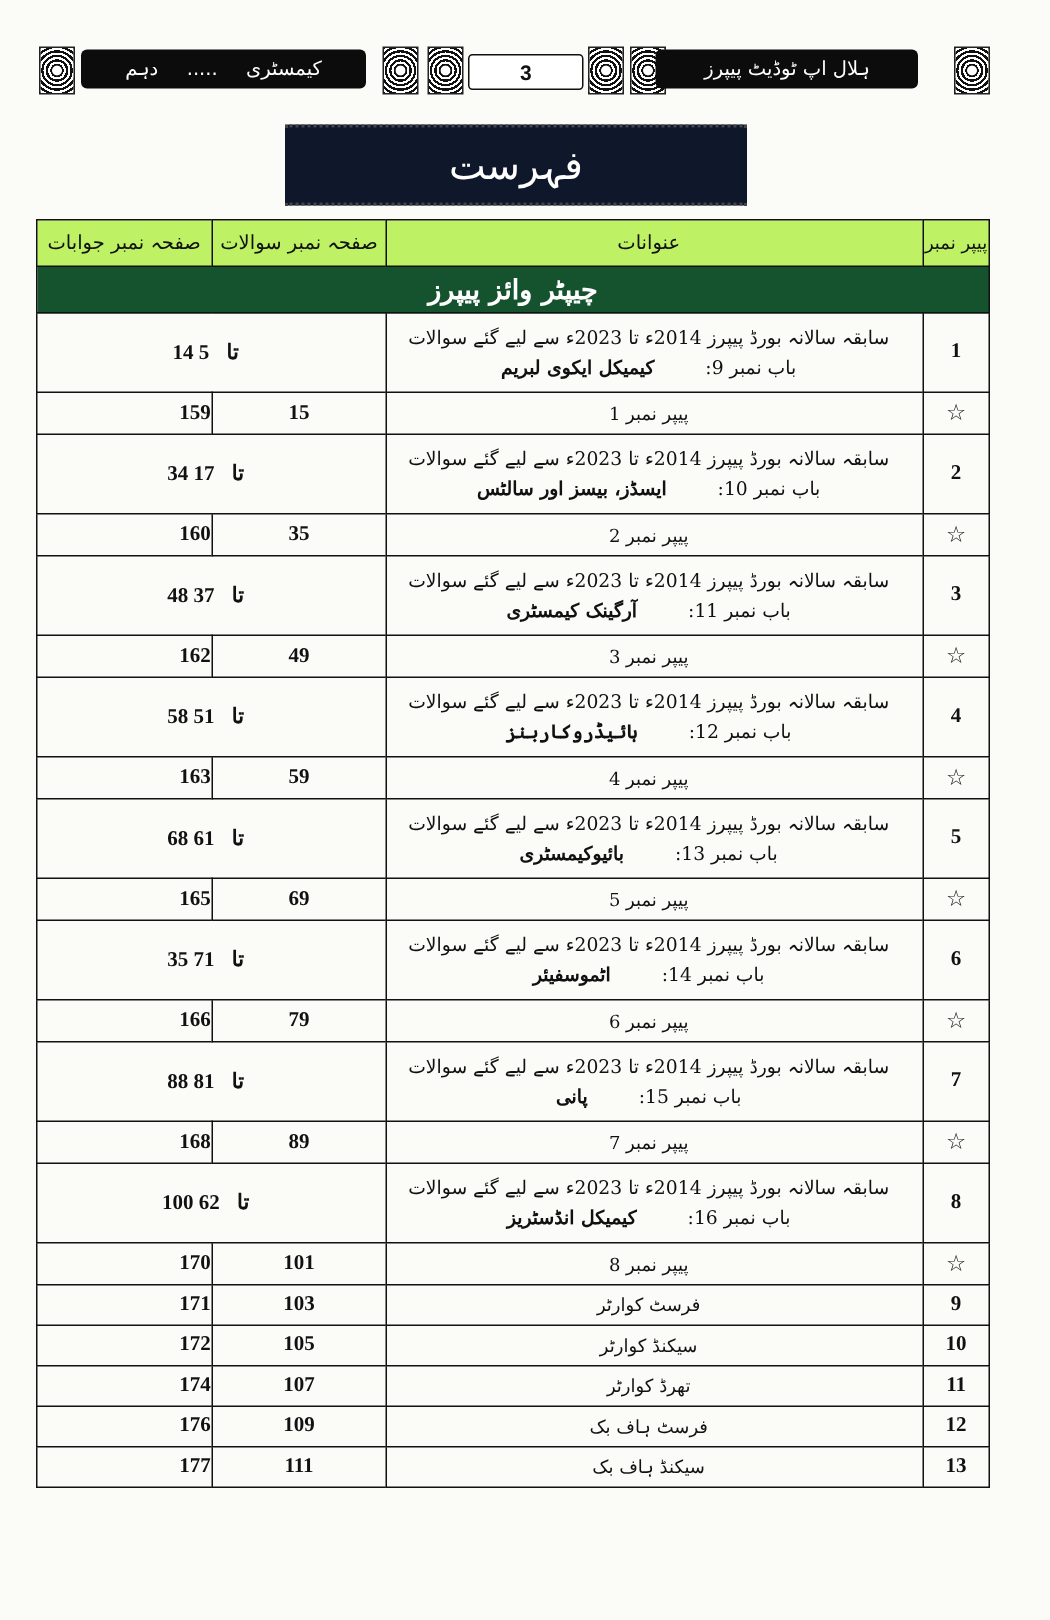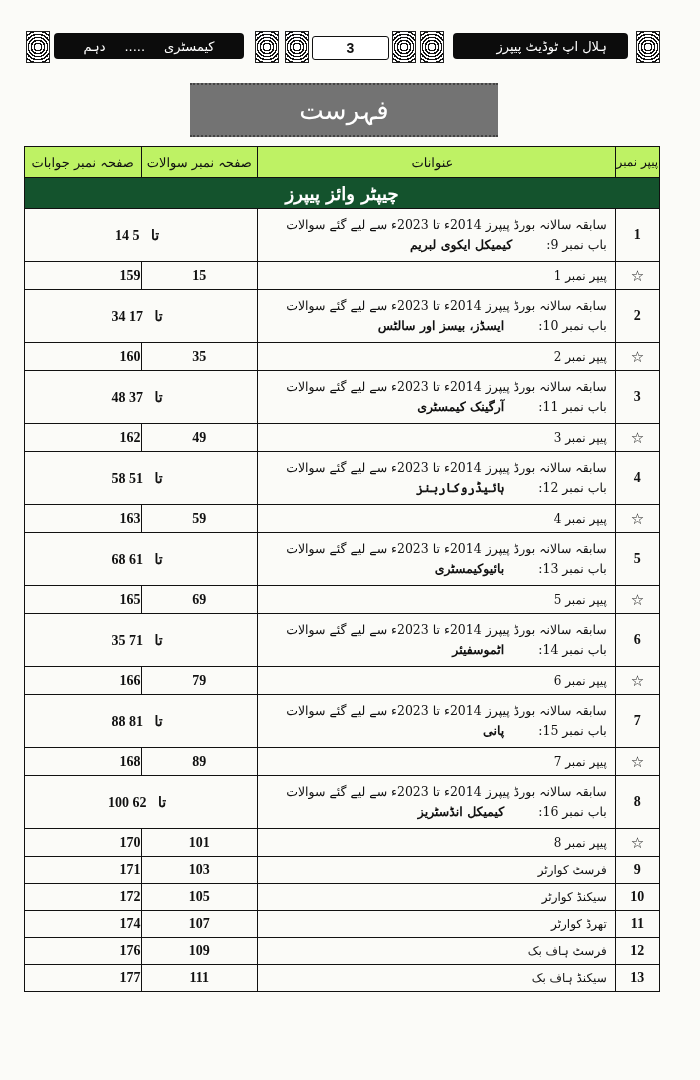--- a/index.html
+++ b/index.html
@@ -18,33 +18,33 @@
     position:absolute; top:33px; height:26px; background:#0c0c0c; color:#fff;
     border-radius:4px; font-family:"DejaVu Sans", sans-serif; font-size:13px;
     display:flex; align-items:center; direction:rtl;
   }
   .page-box {
     position:absolute; top:36px; left:312px; width:75px; height:22px; background:#fff;
     border:1.5px solid #111; border-radius:3px; text-align:center; font:bold 14px "Liberation Sans", sans-serif;
     line-height:22px;
   }
   .title-box {
-    position:absolute; top:83px; left:190px; width:308px; height:50px; background:#737373; color:#fff;
+    position:absolute; top:83px; left:190px; width:308px; height:50px; background:#0f172a; color:#fff;
     border-top:2px dotted #444; border-bottom:2px dotted #444;
     display:flex; align-items:center; justify-content:center;
     font-size:26px; direction:rtl;
   }
   table.toc {
     position:absolute; top:146px; left:24px; width:636px; border-collapse:collapse;
     direction:rtl; font-size:12px;
   }
   table.toc td, table.toc th { border:1.5px solid #111; padding:0; }
   th { font-weight:normal; font-size:13px; height:30px; background:#bef264; }
   .col-num { width:44px; text-align:center; font-family:"Liberation Serif", serif; font-weight:bold; font-size:14px; }
-  .col-title { width:356px; text-align:right; padding-right:8px !important; }
+  .col-title { width:356px; text-align:center; padding-right:8px !important; }
   .col-q { width:118px; text-align:center; font-family:"Liberation Serif", serif; font-weight:bold; font-size:14px; }
   .col-a { width:118px; text-align:right; font-family:"Liberation Serif", serif; font-weight:bold; font-size:14px; }
   .section-row td { background:#14532d; color:#fff; text-align:center; font-size:18px; height:30px; font-weight:bold; }
   .chapter-row td { height:52px; vertical-align:middle; }
   .paper-row td { height:27px; }
   .misc-row td { height:26px; }
   .line1 { display:block; font-size:12.5px; line-height:20px; }
   .line2 { display:block; font-size:12.5px; line-height:20px; }
   .line2 .chname { margin-right:30px; font-weight:bold; }
   .range { direction:ltr; display:inline-block; }
@@ -57,21 +57,21 @@
 <div class="bar" style="left:54px;width:190px;justify-content:space-around;padding:0 20px;box-sizing:border-box;">
   <span>کیمسٹری</span>
   <span>.....</span>
   <span>دہم</span>
 </div>
 <div class="ornament" style="left:255px;top:31px;"></div>
 <div class="ornament" style="left:285px;top:31px;"></div>
 <div class="page-box">3</div>
 <div class="ornament" style="left:392px;top:31px;"></div>
 <div class="ornament" style="left:420px;top:31px;"></div>
-<div class="bar" style="left:453px;width:175px;padding-right:21px;box-sizing:border-box;">
+<div class="bar" style="left:437px;width:175px;padding-right:32px;box-sizing:border-box;">
   <span>ہلال اپ ٹوڈیٹ پیپرز</span>
 </div>
 <div class="ornament" style="left:636px;top:31px;"></div>
 
 <div class="title-box">فہرست</div>
 
 <table class="toc">
   <thead>
     <tr>
       <th class="col-num" style="font-family:'DejaVu Serif',serif;font-weight:normal;font-size:12px;">پیپر نمبر</th>

